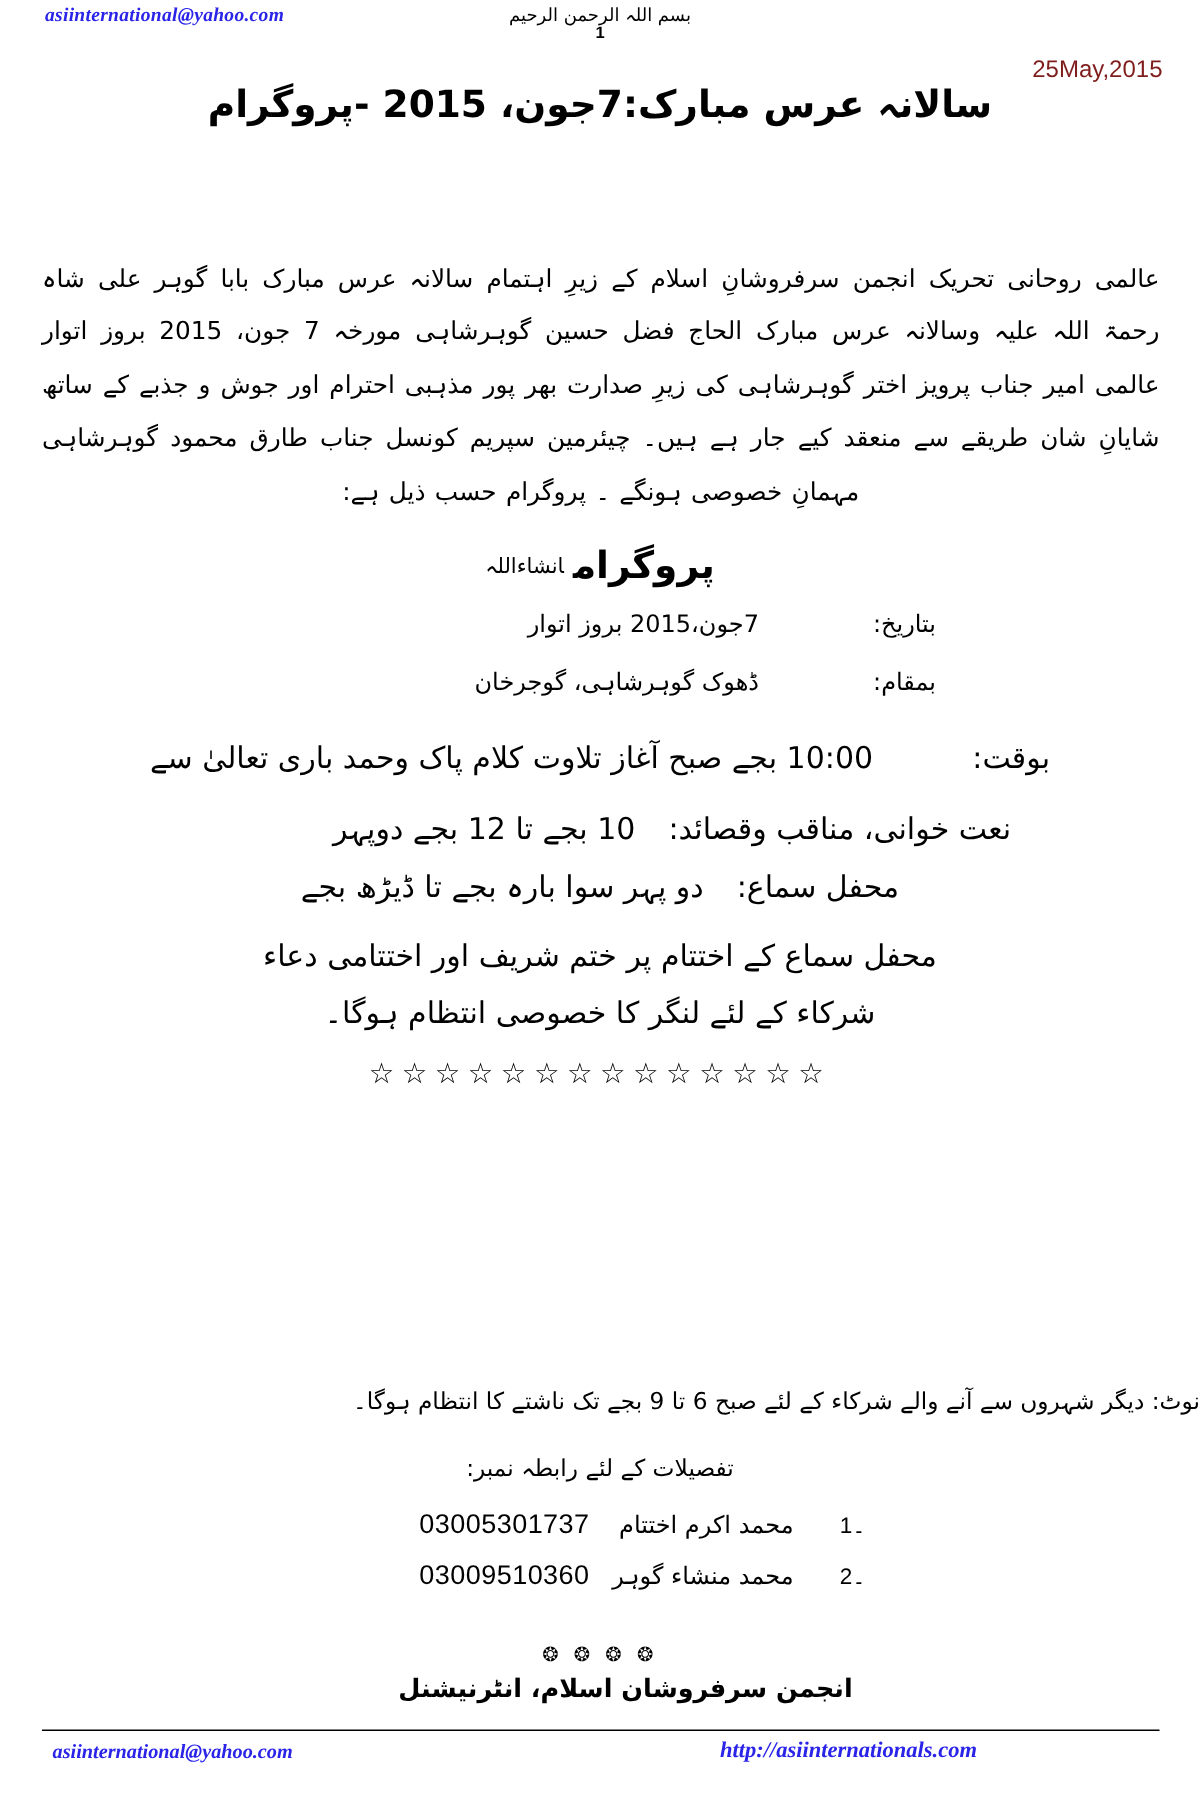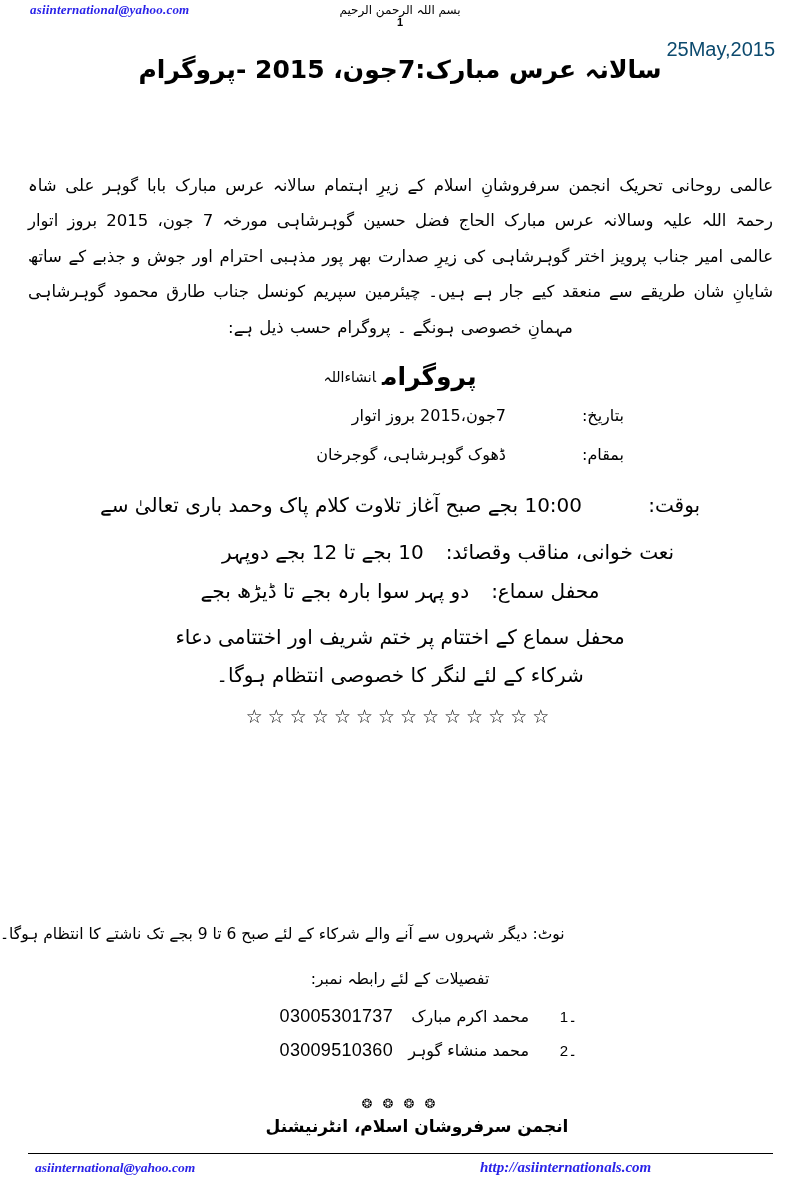--- a/index.html
+++ b/index.html
@@ -58,22 +58,22 @@
     font-family: "Liberation Sans", sans-serif;
     font-size: 11px;
     font-weight: bold;
   }
   .hdr-date {
     position: absolute;
     top: 38px;
     right: 25px;
     direction: ltr;
     font-family: "Liberation Sans", sans-serif;
-    font-size: 20px;
-    color: #0c4a6e;
+    font-size: 16px;
+    color: #7f1d1d;
   }
 
   
   .doc-title {
     position: absolute;
     top: 52px;
     left: 0;
     width: 800px;
     text-align: center;
     font-family: "DejaVu Sans", sans-serif;
@@ -190,21 +190,21 @@
     text-align: center;
   }
   .invite-block .inv-line { line-height: 1.35; margin-bottom: 19px; }
   .invite-block .inv-line.emph { font-size: 16px; margin-top: 4px; }
 
   .note-line {
     position: absolute;
     top: 925px;
     left: 0;
     width: 800px;
-    text-align: left;
+    text-align: right;
     direction: rtl;
     font-family: "DejaVu Sans", sans-serif;
     font-size: 15.5px;
   }
 
   
   .contacts-title {
     position: absolute;
     top: 970px;
     left: 0;
@@ -355,21 +355,21 @@
   <div class="star-divider">☆☆☆☆☆☆☆☆☆☆☆☆☆☆</div>
 
 
   <div class="note-line">نوٹ:  دیگر شہروں سے آنے والے شرکاء کے لئے صبح 6 تا 9 بجے  تک  ناشتے کا انتظام ہوگا۔</div>
 
   <div class="contacts-title">تفصیلات کے لئے رابطہ نمبر:</div>
 
   <div class="contacts">
     <div class="contact-row">
       <span class="c-index">1۔</span>
-      <span class="c-name">محمد اکرم مبارک</span>
+      <span class="c-name">محمد اکرم اختتام</span>
       <span class="c-phone">03005301737</span>
     </div>
     <div class="contact-row">
       <span class="c-index">2۔</span>
       <span class="c-name">محمد منشاء گوہر</span>
       <span class="c-phone">03009510360</span>
     </div>
   </div>
 
   <div class="footer-diamonds">❂ ❂ ❂ ❂</div>

